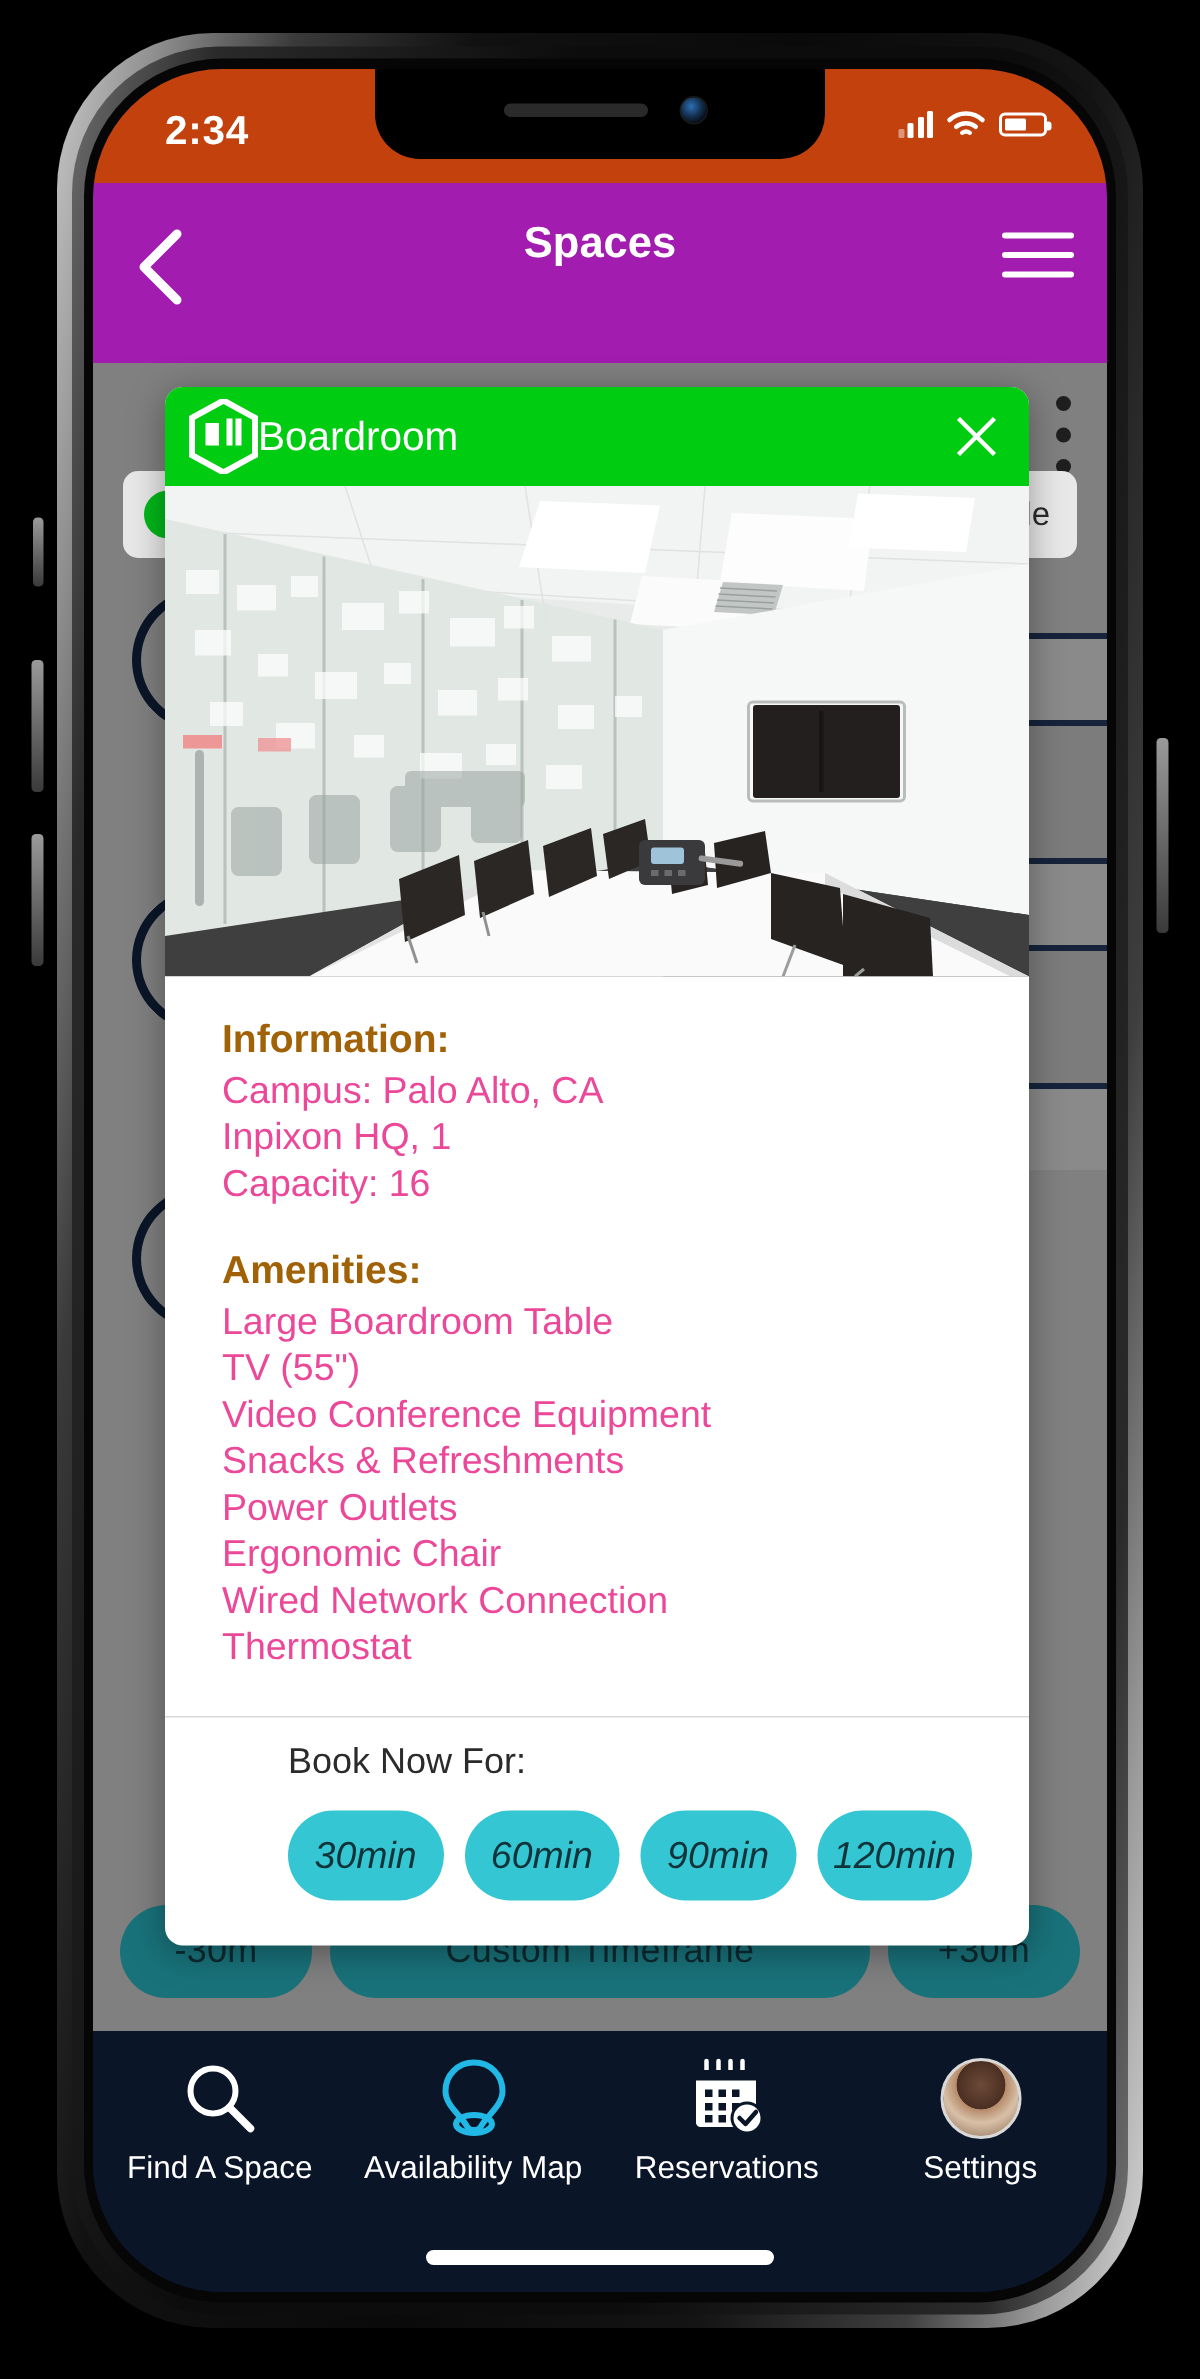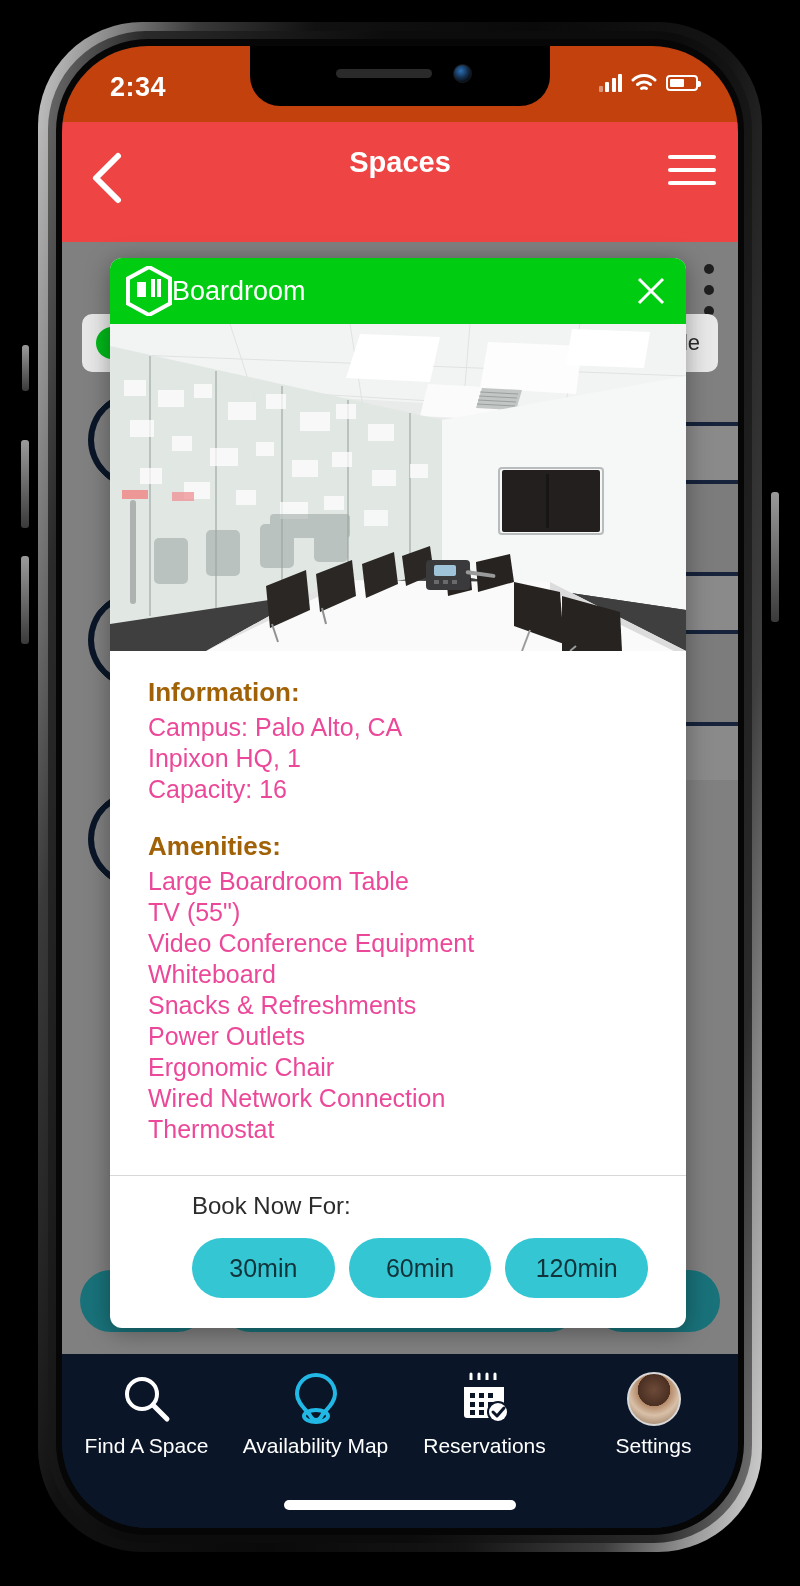--- a/index.html
+++ b/index.html
@@ -86,21 +86,21 @@
   }
   .battery::after {
     content:''; position:absolute; right:-5px; top:4px; width:3px; height:6px;
     background:#fff; border-radius:0 2px 2px 0;
   }
   .battery span { display:block; height:100%; width:60%; background:#fff; border-radius:1px; }
 
   
   .navbar {
     position: absolute; left: 0; top: 76px; width: 676px; height: 120px;
-    background: #ef4444; z-index: 20;
+    background: #a21caf; z-index: 20;
   }
   .nav-back { position:absolute; left: 22px; top: 28px; width: 48px; height: 56px; cursor:pointer; }
   .nav-title {
     position:absolute; left:0; right:0; top: 24px; text-align:center;
     color:#fff; font-size: 29px; font-weight: bold;
   }
   .nav-sub {
     position:absolute; left:0; right:0; top: 62px; text-align:center;
     color:#e6eaf0; font-size: 21px;
   }
@@ -184,20 +184,21 @@
   .sec-gap { height: 26px; }
 
   .book-sep { border-top: 1px solid #d8d8d8; margin-top: 12px; }
   .book-wrap { padding: 16px 38px 30px; margin-left: 44px; }
   .book-label { font-size: 24px; color:#2b2b2b; margin-bottom: 18px; }
   .book-btns { display:flex; gap: 14px; }
   .book-btn {
     background: #35c6d4; color:#11333a; border-radius: 30px; border:none;
     height: 60px; flex:1; font-size: 25px; font-family:"Liberation Sans", sans-serif;
     cursor:pointer;
+    font-style:italic;
   }
 
   
   .tabbar {
     position: absolute; left:0; bottom: 0; width: 676px; height: 174px;
     background: #0a1628; z-index: 45; display:flex; align-items:flex-start; padding-top: 16px;
   }
   .tab { flex:1; text-align:center; cursor:pointer; }
   .tab-icon { height: 58px; display:flex; align-items:center; justify-content:center; }
   .tab-label { color:#fff; font-size: 21px; margin-top: 6px; }
@@ -423,34 +424,34 @@
         <div class="sec-line">Campus: Palo Alto, CA</div>
         <div class="sec-line">Inpixon HQ, 1</div>
         <div class="sec-line">Capacity: 16</div>
 
         <div class="sec-gap"></div>
 
         <div class="sec-title">Amenities:</div>
         <div class="sec-line">Large Boardroom Table</div>
         <div class="sec-line">TV (55")</div>
         <div class="sec-line">Video Conference Equipment</div>
-        <div class="sec-line">Whiteboard</div>
         <div class="sec-line">Snacks &amp; Refreshments</div>
         <div class="sec-line">Power Outlets</div>
         <div class="sec-line">Ergonomic Chair</div>
         <div class="sec-line">Wired Network Connection</div>
         <div class="sec-line">Thermostat</div>
       </div>
 
       <div class="book-sep"></div>
       <div class="book-wrap">
         <div class="book-label">Book Now For:</div>
         <div class="book-btns">
           <button class="book-btn">30min</button>
           <button class="book-btn">60min</button>
+          <button class="book-btn">90min</button>
           <button class="book-btn">120min</button>
         </div>
       </div>
     </div>
 
     <div class="navbar">
       <svg class="nav-back" viewBox="0 0 48 56">
         <polyline points="34,6 12,28 34,50" fill="none" stroke="#fff" stroke-width="6" stroke-linecap="round" stroke-linejoin="round"></polyline>
       </svg>
       <div class="nav-title">Spaces</div>

